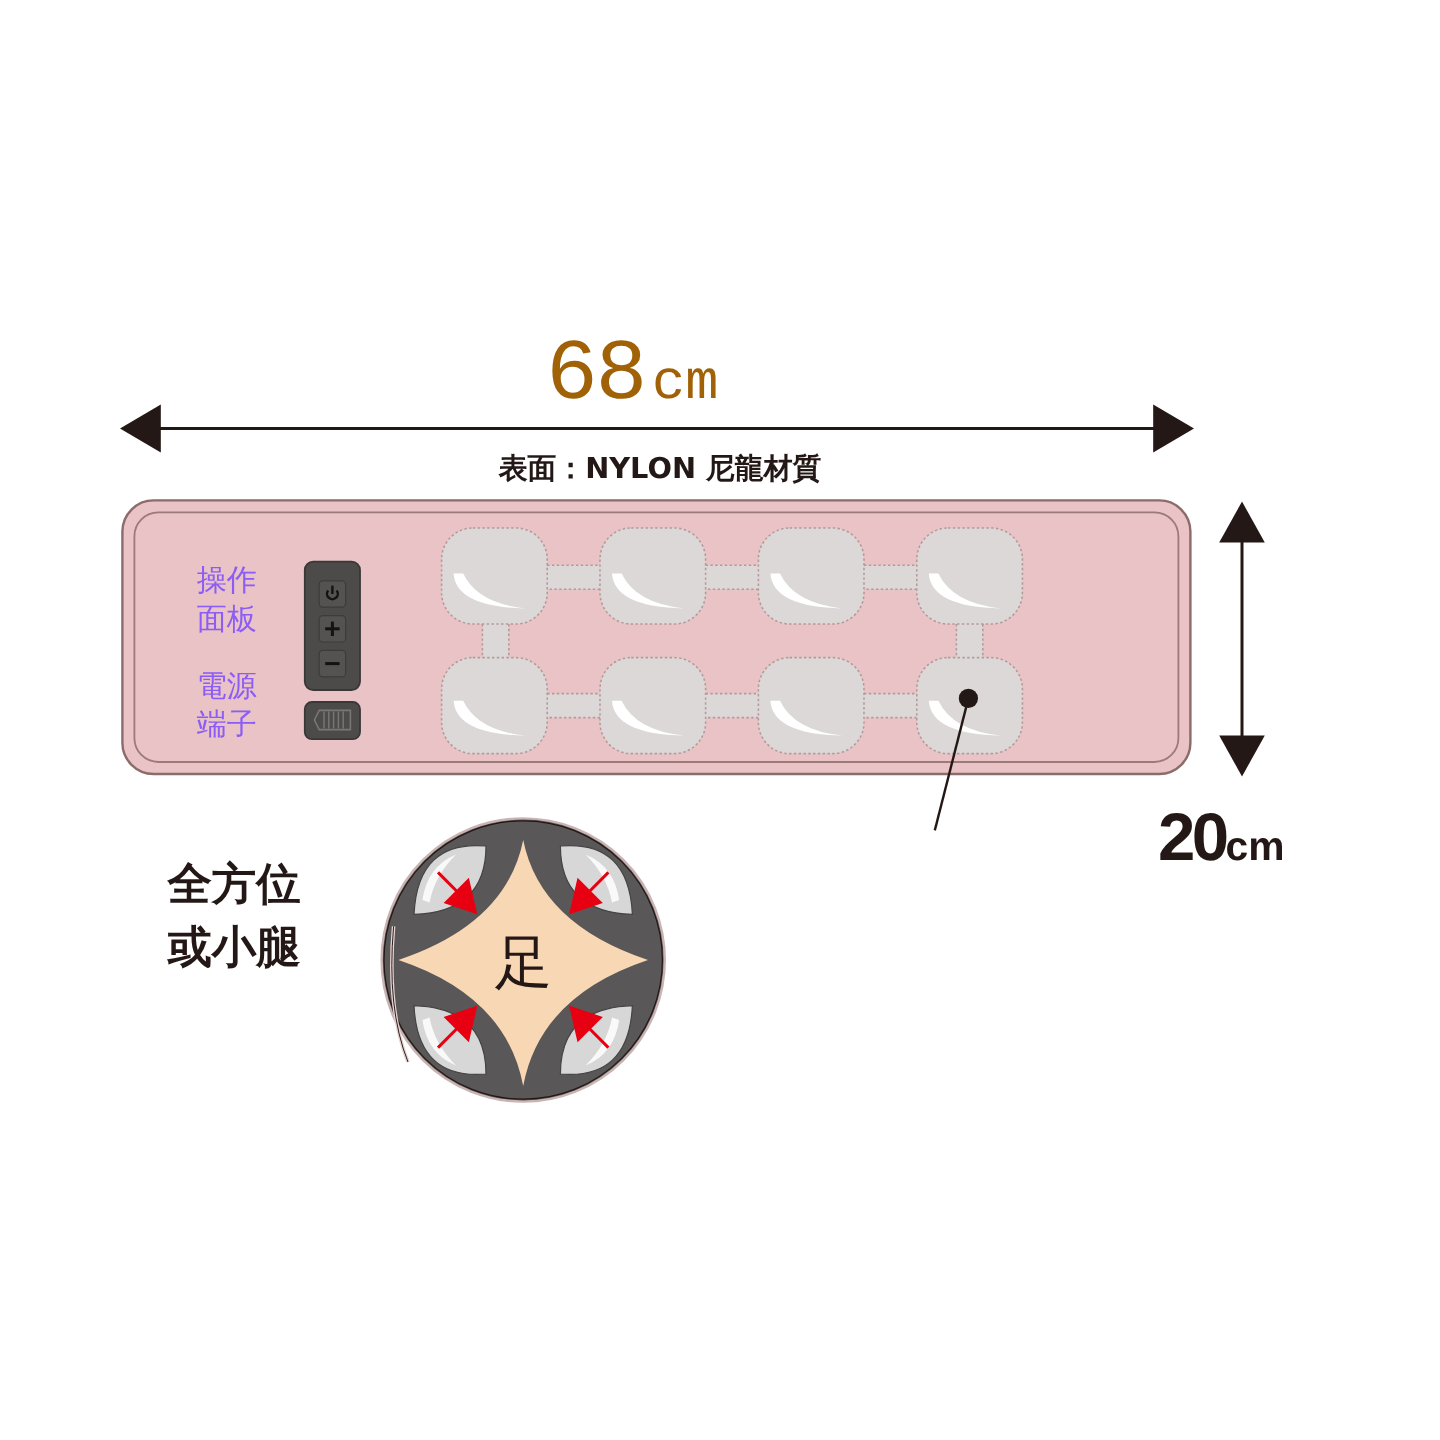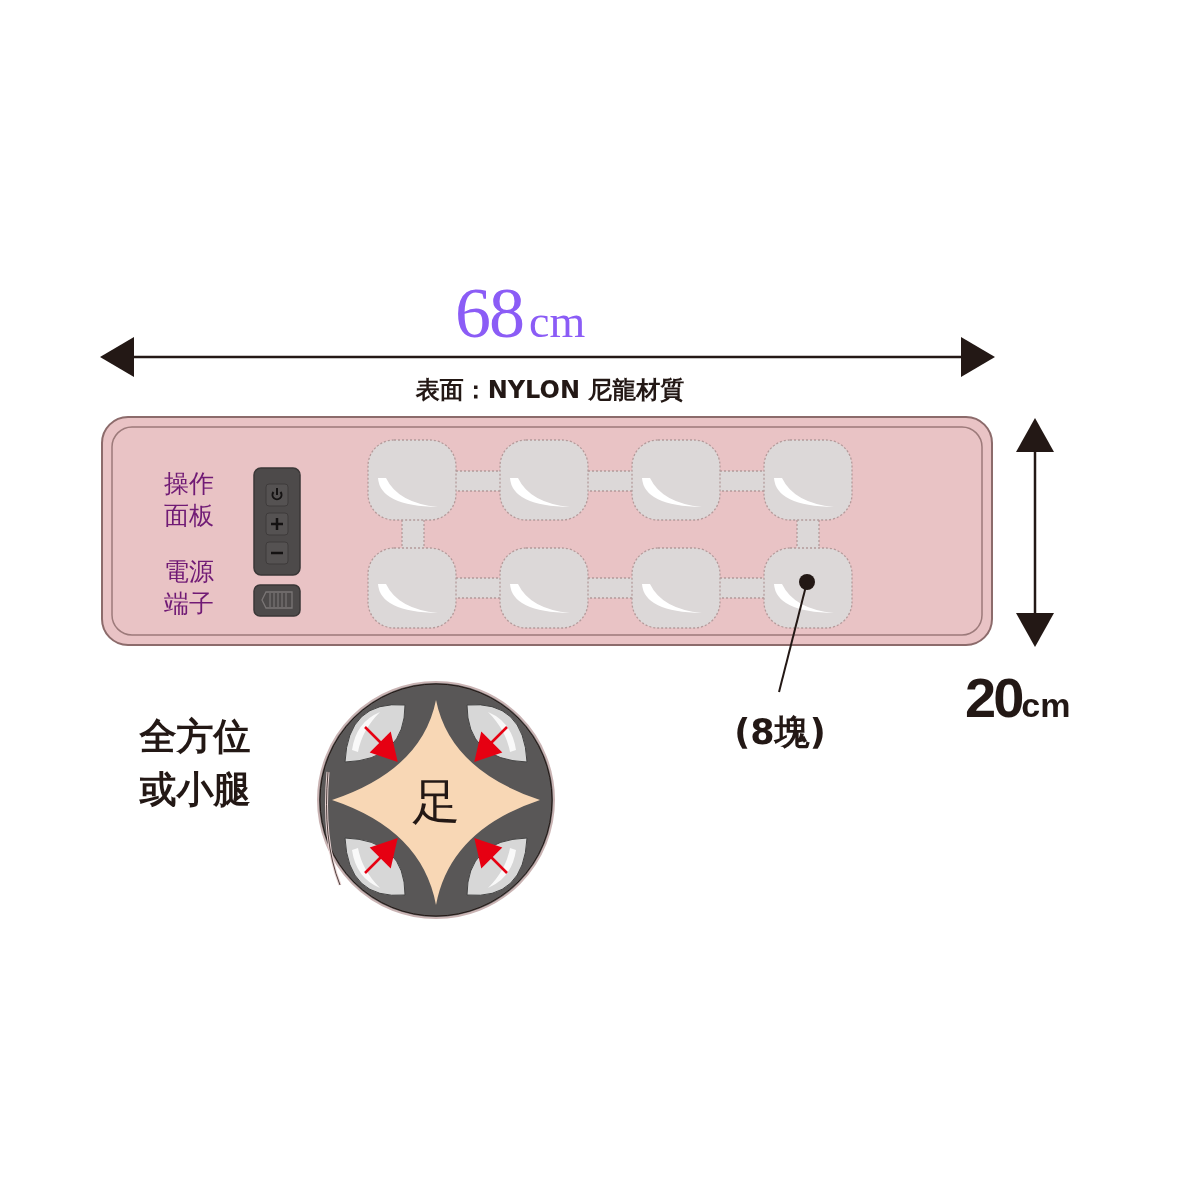--- a/index.html
+++ b/index.html
@@ -1,24 +1,24 @@
 <!DOCTYPE html>
 <html><head>
 <meta charset="utf-8">
 <style>
   html, body { margin:0; padding:0; background:#ffffff; }
   body { width:1200px; height:1200px; position:relative; overflow:hidden;
          font-family:"DejaVu Sans","Liberation Sans",sans-serif; color:#231815; }
   .abs { position:absolute; }
-  #dim-width-value { left:455px; top:272px; width:300px; height:80px; color:#8b5cf6;
-     font-family:Liberation Serif, serif; white-space:nowrap; }
+  #dim-width-value { left:455px; top:272px; width:300px; height:80px; color:#a16207;
+     font-family:Liberation Mono, monospace; white-space:nowrap; }
   #dim-width-value .num { font-size:72px; letter-spacing:-2px; }
   #dim-width-value .unit { font-size:46px; margin-left:6px; }
   .title-surface { left:300px; top:374px; width:500px; text-align:center; font-size:24px; font-weight:bold; white-space:nowrap; }
-  .panel-label { font-size:25px; line-height:32px; color:#701a75; }
+  .panel-label { font-size:25px; line-height:32px; color:#8b5cf6; }
   .airbags-label { left:570px; top:710px; width:420px; text-align:center; font-size:35px; font-weight:bold; line-height:44px; }
   .height-value { left:965px; top:665px; font-family:"Liberation Sans",sans-serif; font-weight:bold; white-space:nowrap; }
   .height-value .num { font-size:56px; letter-spacing:-3px; }
   .height-value .unit { font-size:34px; }
   .wrap-label { left:95px; top:710px; width:200px; text-align:center; font-size:37px; font-weight:bold; line-height:53px; }
   svg text { font-family:"DejaVu Sans",sans-serif; }
 </style>
 </head>
 <body>
 
@@ -170,19 +170,18 @@
 <div class="abs panel-label" style="left:164px;top:556px;">
   <div>電源</div>
   <div>端子</div>
 </div>
 
 <div class="abs height-value">
   <span class="num">20</span><span class="unit">cm</span>
 </div>
 
 <div class="abs airbags-label">
-  <div>(8塊)</div>
 </div>
 
 <div class="abs wrap-label">
   <div>全方位</div>
   <div>或小腿</div>
 </div>
 
 </body></html>

